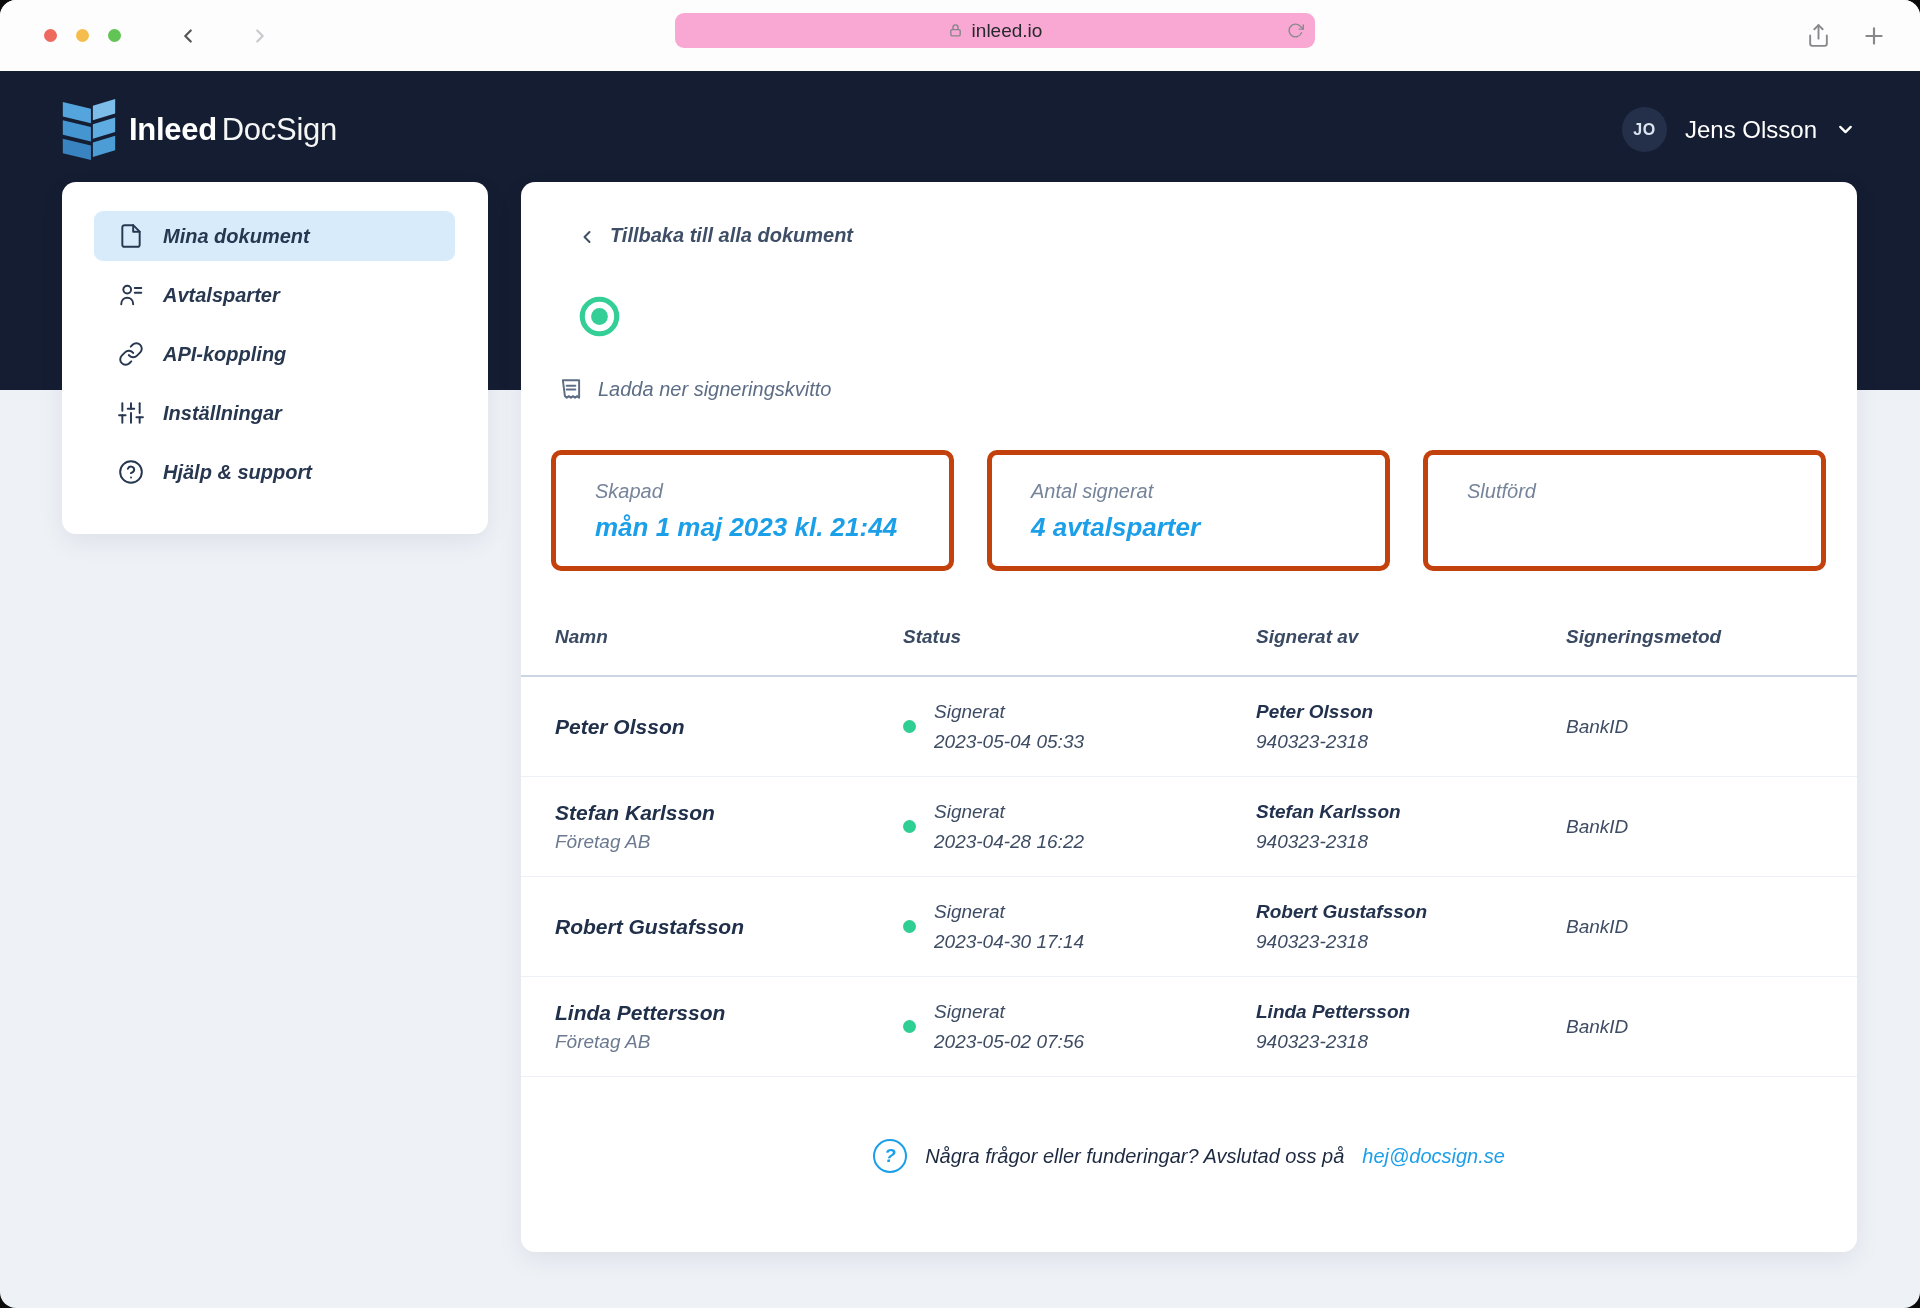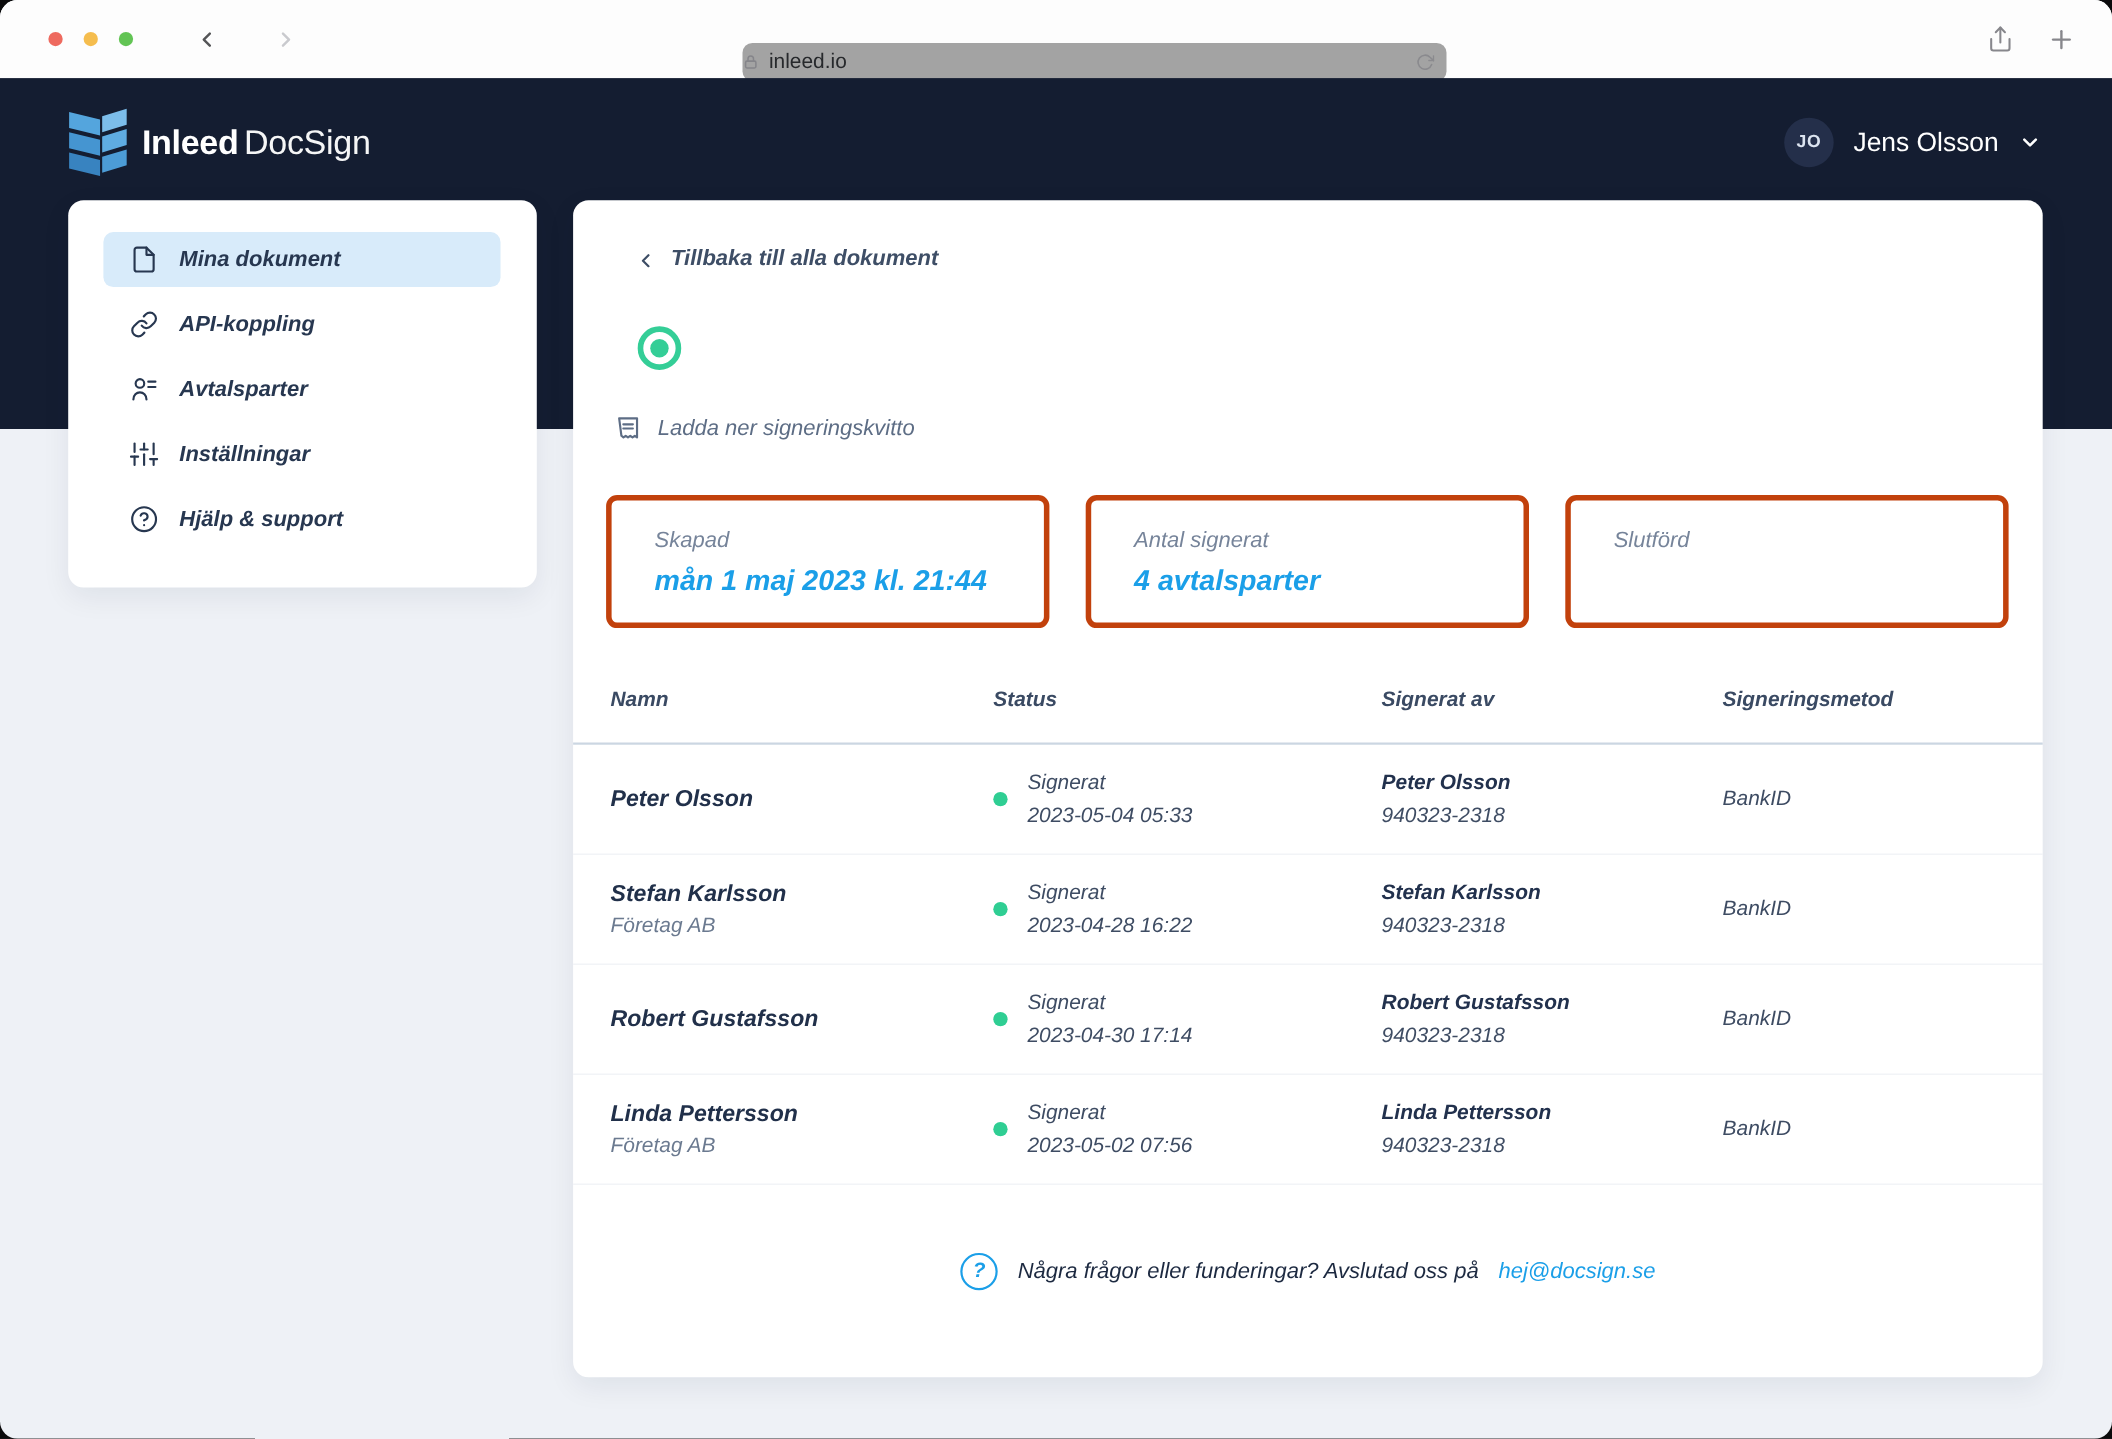--- a/index.html
+++ b/index.html
@@ -5,22 +5,22 @@
   * { margin:0; padding:0; box-sizing:border-box; }
   html,body { background:#0b0b0c; font-family:"Liberation Sans", sans-serif; -webkit-font-smoothing:antialiased; }
   .window { width:1920px; height:1308px; border-radius:16px; overflow:hidden; background:#EEF1F6; position:relative; }
 
   
   .chrome { height:71px; background:#FDFDFD; position:relative; display:flex; align-items:center; }
   .traffic { display:flex; gap:19px; margin-left:44px; }
   .tl { width:13px; height:13px; border-radius:50%; }
   .tl.red{ background:#EE6A5F; } .tl.yellow{ background:#F5BD4E; } .tl.green{ background:#62C454; }
   .navbtns { margin-left:56px; display:flex; gap:50px; align-items:center; }
-  .addr { position:absolute; left:675px; top:39px; width:640px; height:35px; background:#a3a3a3; border-radius:9px;
-          display:flex; align-items:center; justify-content:flex-start; gap:9px; color:#27292c; font-size:19px; }
+  .addr { position:absolute; left:675px; top:13px; width:640px; height:35px; background:#f9a8d4; border-radius:9px;
+          display:flex; align-items:center; justify-content:center; gap:9px; color:#27292c; font-size:19px; }
   .addr .reload { position:absolute; right:11px; top:9px; }
   .chrome-right { position:absolute; right:33px; top:0; height:71px; display:flex; align-items:center; gap:30px; }
 
   
   .app { height:970px; position:relative; }
   .dark-band { height:319px; background:#141D31; }
   .app-bar { display:flex; align-items:center; justify-content:space-between; padding:27px 64px 0 62px; }
   .brand { display:flex; align-items:center; gap:13px; cursor:pointer; }
   .brand-text { font-size:31px; color:#ffffff; letter-spacing:-0.3px; }
   .brand-text .b { font-weight:700; }
@@ -168,33 +168,33 @@
       <div class="sidebar">
         <div class="s-item active">
           <svg width="26" height="26" viewBox="0 0 24 24" fill="none" stroke="#273750" stroke-width="1.8" stroke-linecap="round" stroke-linejoin="round">
               <path d="M14 2H6a2 2 0 0 0-2 2v16a2 2 0 0 0 2 2h12a2 2 0 0 0 2-2V8z"></path>
               <polyline points="14 2 14 8 20 8"></polyline>
             </svg>
           <span>Mina dokument</span>
         </div>
         <div class="s-item">
           <svg width="26" height="26" viewBox="0 0 24 24" fill="none" stroke="#273750" stroke-width="1.8" stroke-linecap="round" stroke-linejoin="round">
-              <path d="M10 13a5 5 0 0 0 7.54.54l3-3a5 5 0 0 0-7.07-7.07l-1.72 1.71"></path>
-              <path d="M14 11a5 5 0 0 0-7.54-.54l-3 3a5 5 0 0 0 7.07 7.07l1.71-1.71"></path>
-            </svg>
-          <span>API-koppling</span>
-        </div>
-        <div class="s-item">
-          <svg width="26" height="26" viewBox="0 0 24 24" fill="none" stroke="#273750" stroke-width="1.8" stroke-linecap="round" stroke-linejoin="round">
               <circle cx="8.5" cy="7" r="3.6"></circle>
               <path d="M3 20.5c0-3.8 2.6-6 5.5-6s5.5 2.2 5.5 6"></path>
               <line x1="15.5" y1="5.5" x2="21.5" y2="5.5"></line>
               <line x1="15.5" y1="10" x2="21.5" y2="10"></line>
             </svg>
           <span>Avtalsparter</span>
+        </div>
+        <div class="s-item">
+          <svg width="26" height="26" viewBox="0 0 24 24" fill="none" stroke="#273750" stroke-width="1.8" stroke-linecap="round" stroke-linejoin="round">
+              <path d="M10 13a5 5 0 0 0 7.54.54l3-3a5 5 0 0 0-7.07-7.07l-1.72 1.71"></path>
+              <path d="M14 11a5 5 0 0 0-7.54-.54l-3 3a5 5 0 0 0 7.07 7.07l1.71-1.71"></path>
+            </svg>
+          <span>API-koppling</span>
         </div>
         <div class="s-item">
           <svg width="26" height="26" viewBox="0 0 24 24" fill="none" stroke="#273750" stroke-width="1.8" stroke-linecap="round" stroke-linejoin="round">
               <line x1="4" y1="21" x2="4" y2="14"></line>
               <line x1="4" y1="10" x2="4" y2="3"></line>
               <line x1="12" y1="21" x2="12" y2="12"></line>
               <line x1="12" y1="8" x2="12" y2="3"></line>
               <line x1="20" y1="21" x2="20" y2="16"></line>
               <line x1="20" y1="12" x2="20" y2="3"></line>
               <line x1="1" y1="14" x2="7" y2="14"></line>

